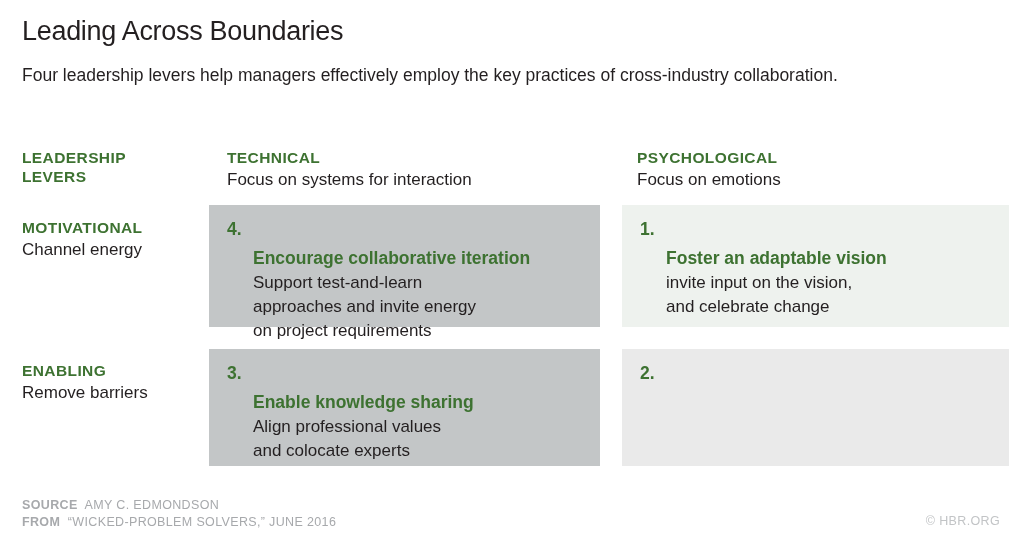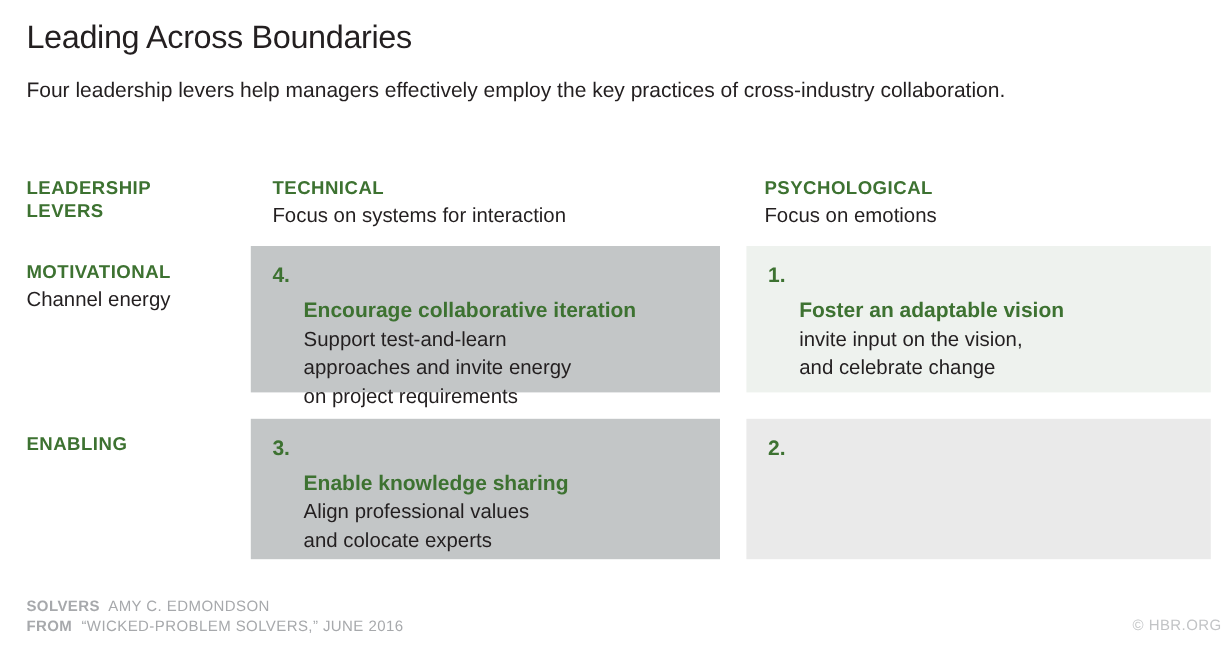--- a/index.html
+++ b/index.html
@@ -113,21 +113,21 @@
     top: 497px;
     font-size: 12.5px;
     line-height: 17px;
     color: #a7a9ac;
     letter-spacing: 0.35px;
   }
   .footer .line { display: block; }
   .footer b { font-weight: bold; color: #a7a9ac; }
   .credit {
     position: absolute;
-    right: 4px;
+    right: 22px;
     top: 514px;
     font-size: 12.5px;
     letter-spacing: 0.35px;
     color: #c2c4c6;
   }
 </style>
 </head>
 <body>
 
 <div class="page">
@@ -155,20 +155,21 @@
     <div class="sub-note">Focus on emotions</div>
   </div>
 
   <div class="col-head" id="row-motivational">
     <div class="eyebrow">MOTIVATIONAL</div>
     <div class="sub-note">Channel energy</div>
   </div>
 
   <div class="col-head" id="row-enabling">
     <div class="eyebrow">ENABLING</div>
+    <div class="sub-note">Remove barriers</div>
   </div>
 
   <div class="cell" id="cell-4">
     <div class="num">4.</div>
     <div class="cell-body">
       <div class="cell-title">Encourage collaborative iteration</div>
       <div class="cell-desc">
         <span>Support test-and-learn</span>
         <span>approaches and invite energy</span>
         <span>on project requirements</span>
@@ -197,21 +198,21 @@
       </div>
     </div>
   </div>
 
   <div class="cell" id="cell-2">
     <div class="num">2.</div>
   </div>
 
   <div class="footer">
     <span class="line">
-      <b>SOLVERS</b>&nbsp;
+      <b>SOURCE</b>&nbsp;
       <span>AMY C. EDMONDSON</span>
     </span>
     <span class="line">
       <b>FROM</b>&nbsp;
       <span>“WICKED-PROBLEM SOLVERS,” JUNE 2016</span>
     </span>
   </div>
 
   <div class="credit">© HBR.ORG</div>
 

